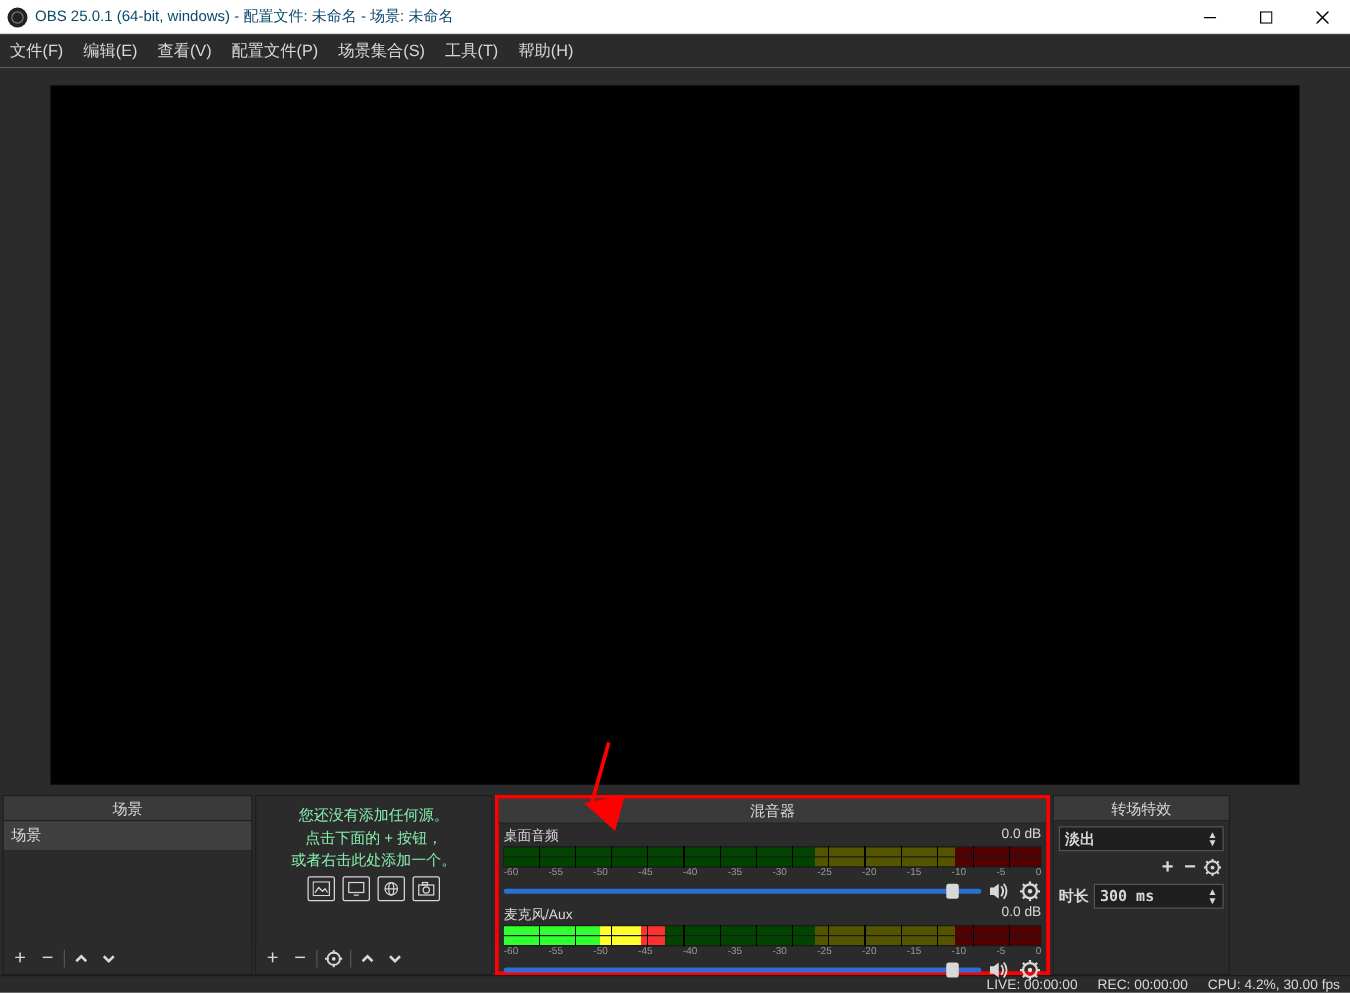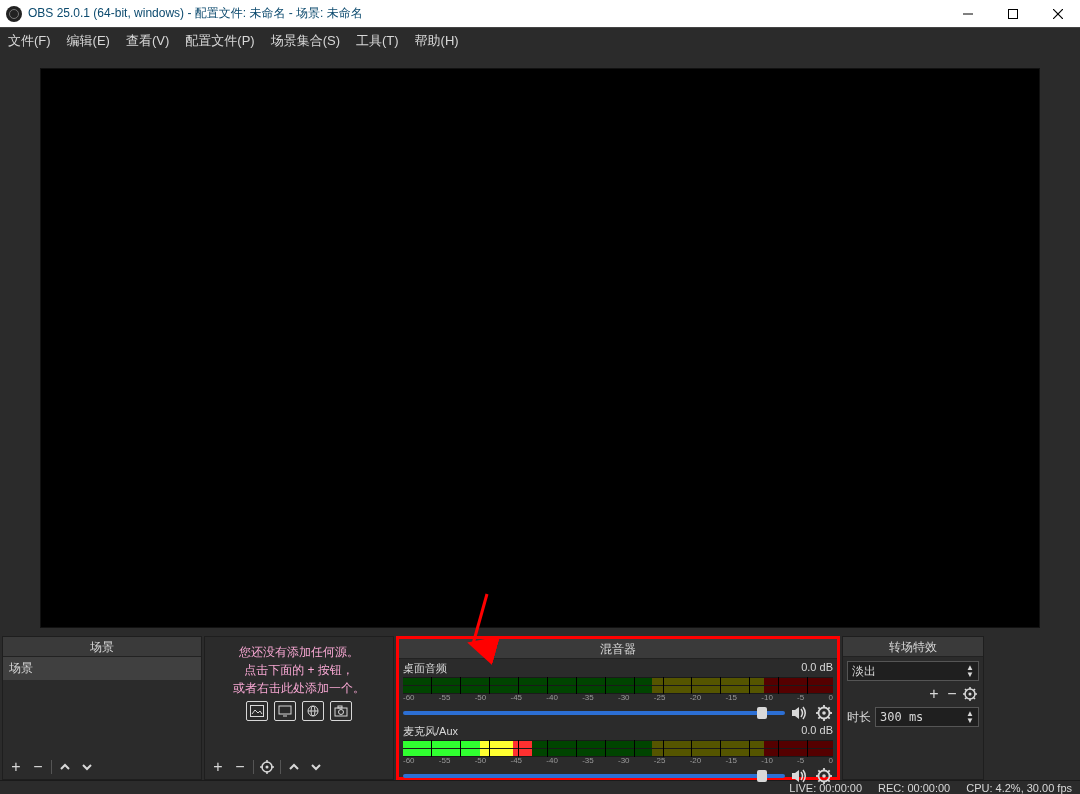--- a/index.html
+++ b/index.html
@@ -36,21 +36,21 @@
 .tb-sep{ width:1px; height:14px; background:#555;}
 
 .dock-scenes { width:200px;}
 .dock-sources { width:190px;}
 .dock-mixer { width:444px; border:3px solid #ff0000;}
 .dock-trans { width:142px;}
 .dock-controls { width:136px;}
 
 .scene-item { background:#404040; padding:3px 6px; color:#d8d8d8;}
 
-.sources-empty { text-align:center; padding:6px 4px; line-height:18px; color:#f9a8d4;}
+.sources-empty { text-align:center; padding:6px 4px; line-height:18px; color:#86efac;}
 .src-icons { display:flex; justify-content:center; gap:6px; margin-top:4px;}
 .src-icon { width:22px; height:20px; border:1px solid #d8d8d8; border-radius:2px; display:flex; align-items:center; justify-content:center; font-size:12px;}
 
 
 .mixer-ch { padding:2px 4px 0 4px;}
 .mixer-row1{ display:flex; justify-content:space-between; font-size:11px; color:#d8d8d8; font-family:Consolas,monospace;}
 .meter { height:17px; background:#1a1a1a; position:relative; margin-top:1px; border:none;}
 .meter-top, .meter-bot { position:absolute; height:7px; left:0; right:0;}
 .meter-top{ top:1px;}
 .meter-bot{ top:9px;}
@@ -58,21 +58,21 @@
 .meter-live { position:absolute; top:0; bottom:0; background:linear-gradient(90deg,#30ff30 0%, #30ff30 60%, #ffff30 60%, #ffff30 85%, #ff3030 85%,#ff3030 100%);}
 .meter-ticks{ position:absolute; top:0; bottom:0; left:0; right:0; background:repeating-linear-gradient(90deg, transparent 0, transparent 6.5%, #000 6.5%, #000 calc(6.5% + 1px));}
 .meter-labels{ display:flex; justify-content:space-between; font-size:8px; color:#999; font-family:Consolas,monospace; padding:0 0 0 0; margin-top:-1px;}
 .slider-row{ display:flex; align-items:center; gap:6px; margin-top:2px;}
 .slider { flex:1; height:4px; background:#2c6fd4; position:relative; border-radius:2px;}
 .slider-thumb{ position:absolute; right:18px; top:-4px; width:10px; height:12px; background:#d8d8d8; border-radius:2px;}
 .spk-icon, .gear-icon { width:18px; height:18px; color:#d8d8d8; display:flex; align-items:center; justify-content:center;}
 
 
 .trans-body{ padding:4px; font-size:12px; color:#d8d8d8;}
-.trans-row{ display:flex; align-items:center; gap:4px; margin-bottom:4px;}
+.trans-row{ display:flex; align-items:center; gap:4px; margin-bottom:4px;font-weight:bold;}
 .combo{ flex:1; height:20px; background:#1f1f1f; border:1px solid #555; color:#d8d8d8; padding:0 4px; font-size:12px; display:flex; align-items:center; justify-content:space-between;}
 .trans-btns{ display:flex; gap:0; align-items:center;}
 .trans-btns .tb-btn{ font-size:16px;}
 
 
 .ctrl-btn{ height:22px; background:#3a3a3a; color:#d8d8d8; font-size:12px; text-align:center; line-height:22px; margin:1px 2px; border:1px solid #555;}
 
 
 .statusbar{ height:14px; background:#2b2b2b; color:#d8d8d8; font-size:11px; font-family:Consolas,monospace; display:flex; justify-content:flex-end; gap:16px; padding:0 8px; line-height:14px; border-top:1px solid #1a1a1a;}
 

